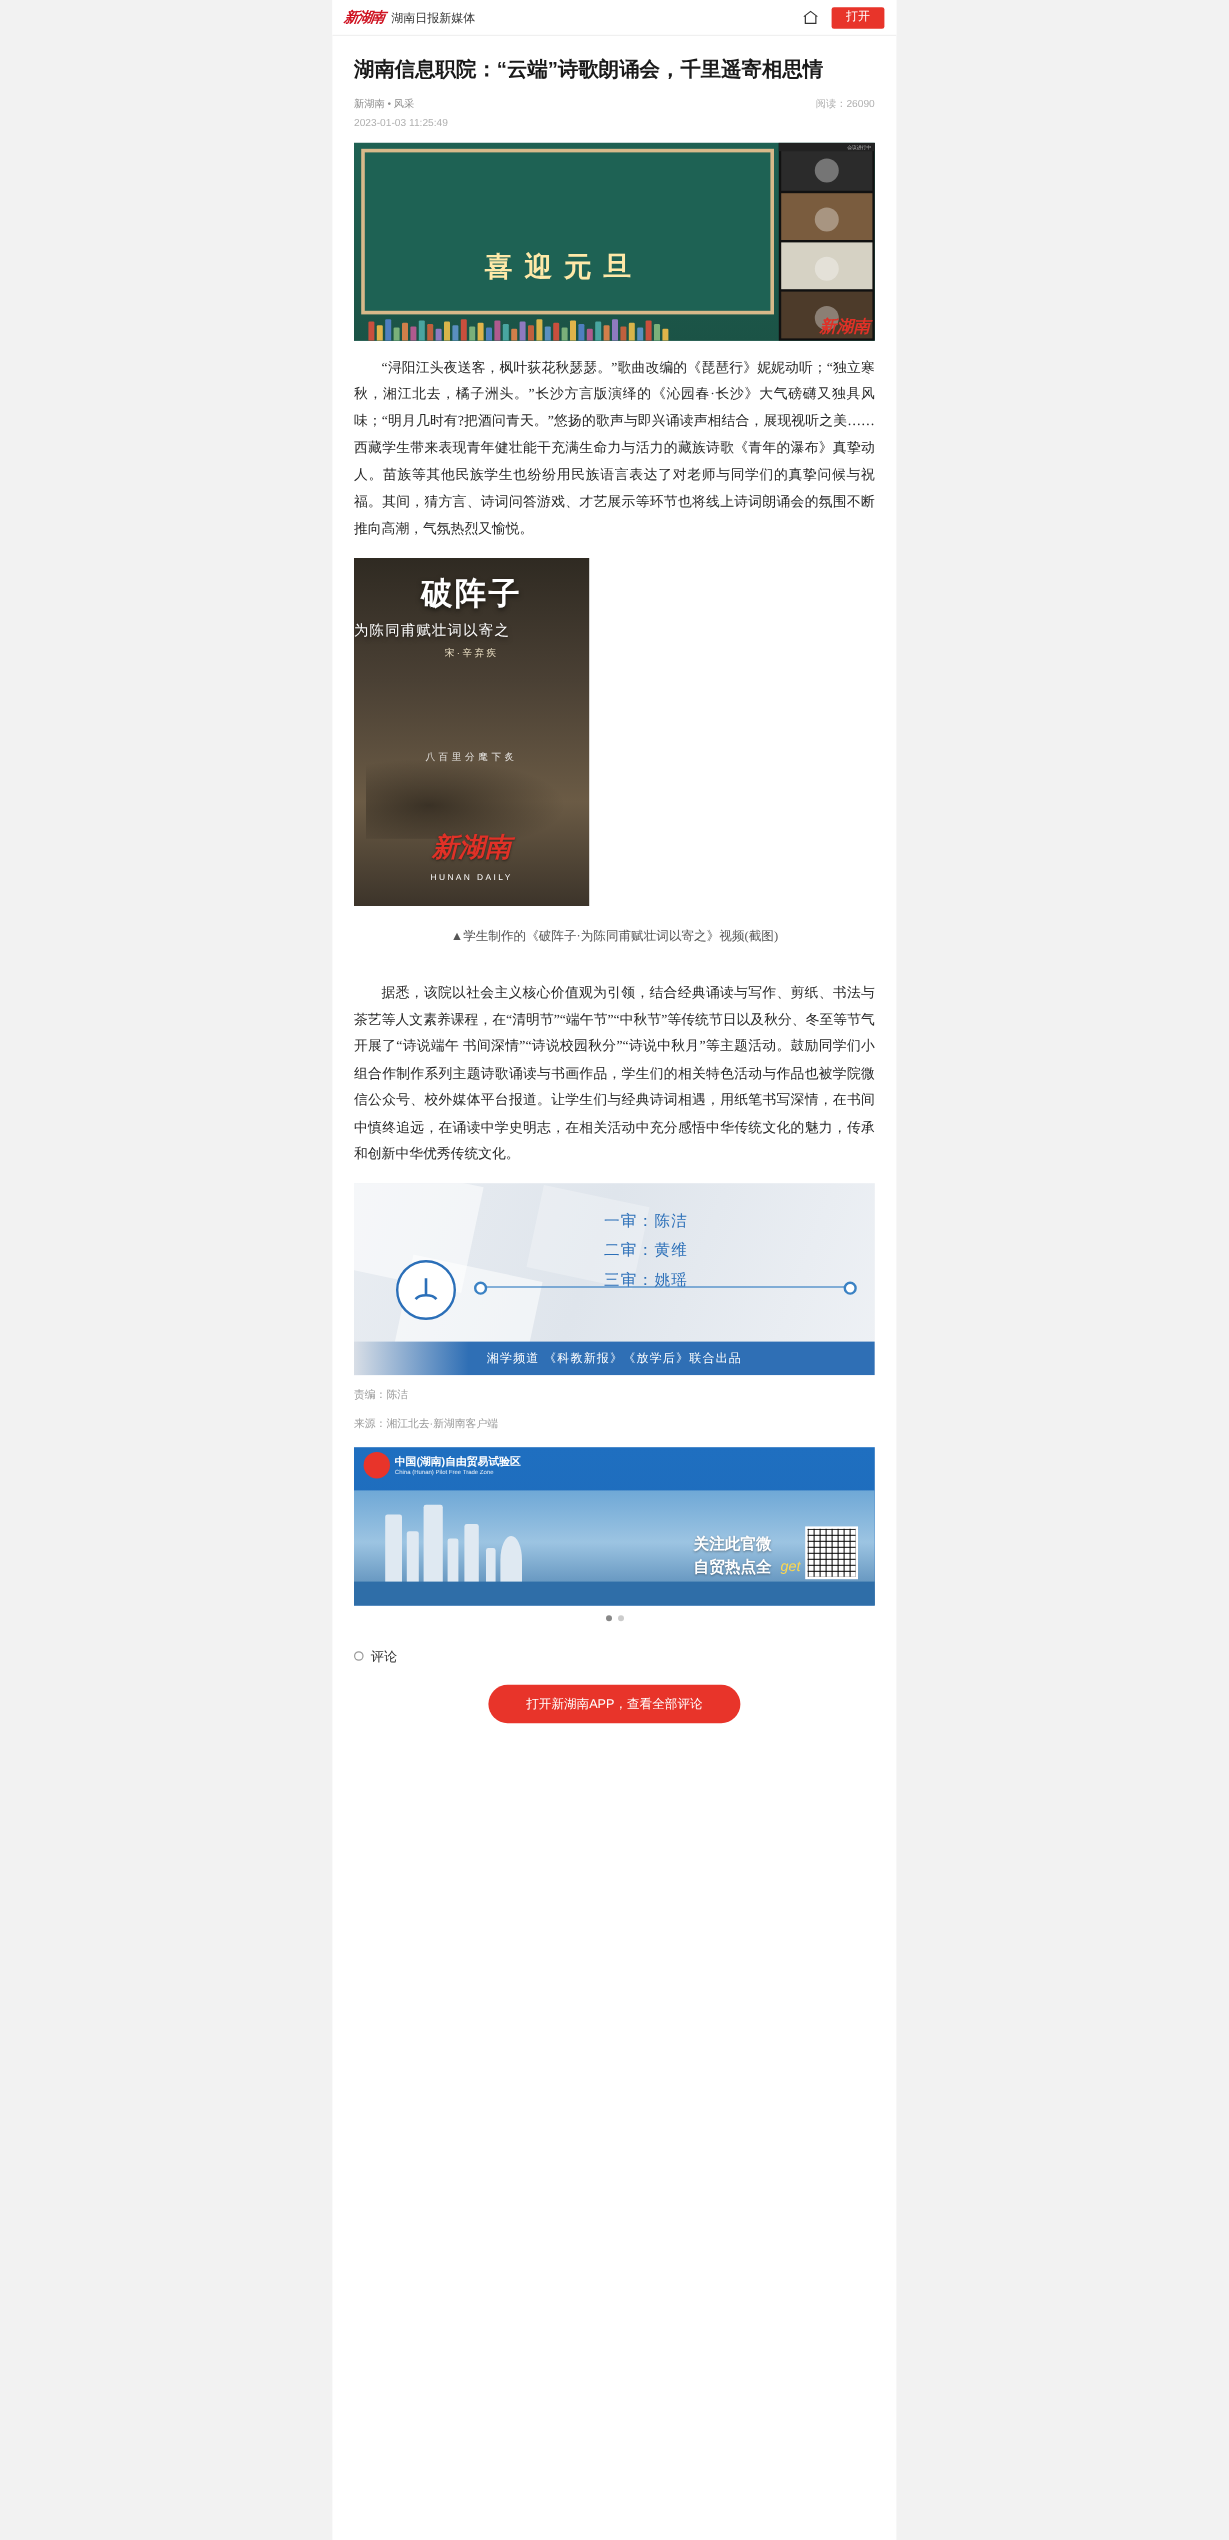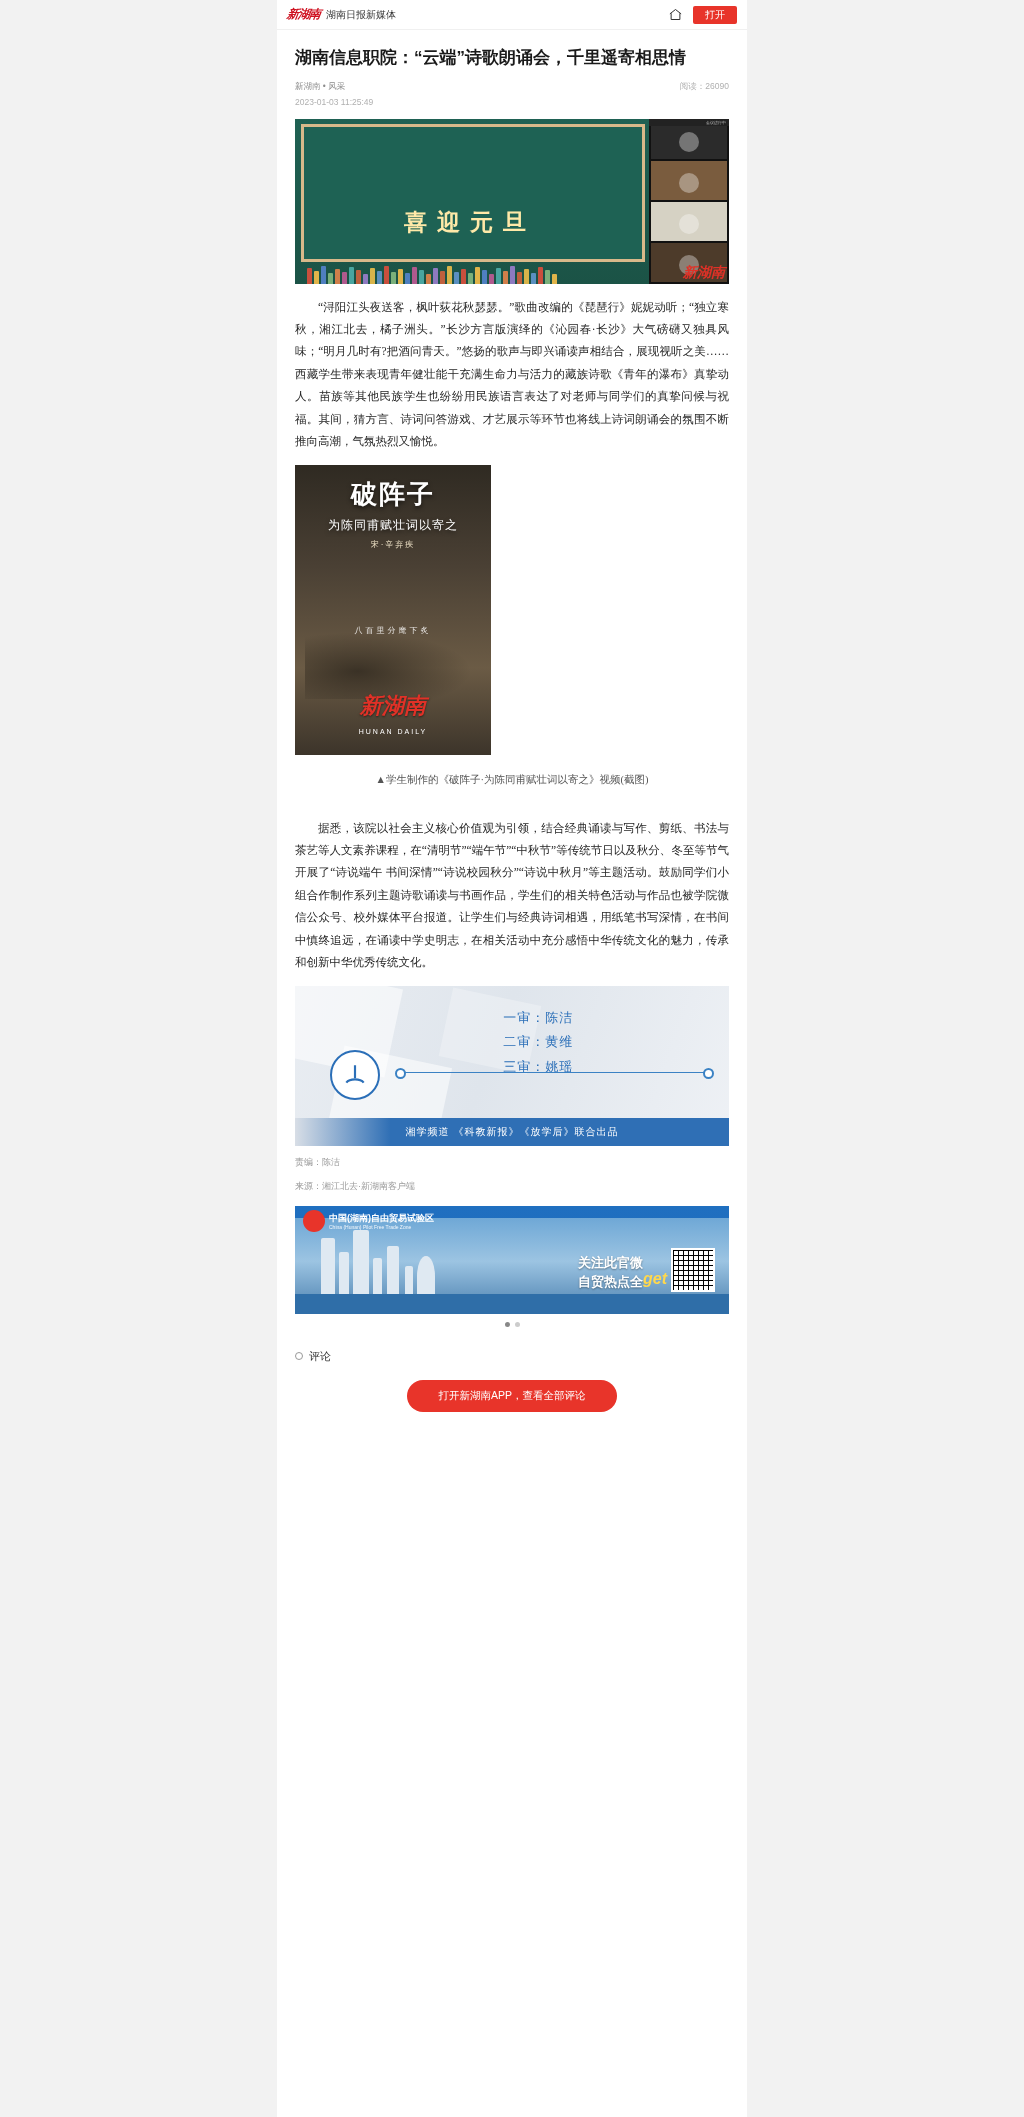--- a/index.html
+++ b/index.html
@@ -235,21 +235,21 @@
   }
   .poster .ptitle {
     position: absolute; top: 12px; left: 0; right: 0;
     text-align: center; color: #fff; font-weight: bold;
     font-size: 26px; letter-spacing: 2px;
     font-family: "DejaVu Sans", sans-serif;
     text-shadow: 0 2px 4px rgba(0,0,0,.6);
   }
   .poster .psub {
     position: absolute; top: 52px; left: 0; right: 0;
-    text-align: center; color: #fff; font-size: 12px;
+    text-align: left; color: #fff; font-size: 12px;
     letter-spacing: 1px;
     text-shadow: 0 2px 4px rgba(0,0,0,.6);
   }
   .poster .pauthor {
     position: absolute; top: 74px; left: 0; right: 0;
     text-align: center; color: #f0e4c8; font-size: 8px;
     letter-spacing: 2px;
   }
   .poster .pline {
     position: absolute; top: 160px; left: 0; right: 0;
@@ -319,21 +319,21 @@
   }
   .editor-note {
     font-size: 9px;
     color: #9a9a9a;
     line-height: 1.8;
     margin-top: 8px;
   }
 
   
   .ad {
-    width: 100%; height: 108px;
+    width: 100%; height: 132px;
     margin-top: 12px;
     position: relative;
     background: linear-gradient(180deg,#1f6fc0 0%, #1d6ab9 100%);
     overflow: hidden;
   }
   .ad .skyline {
     position: absolute; left: 0; right: 0; bottom: 0; height: 96px;
     background: linear-gradient(180deg,#6fa8d6 0%, #9cc4e2 45%, #4a7fae 100%);
   }
   .ad .bldg {
@@ -355,21 +355,21 @@
     width: 22px; height: 22px; border-radius: 50%;
     background: #e8342a;
   }
   .ad .callout {
     position: absolute; right: 86px; bottom: 22px;
     color: #fff; font-size: 13px; font-weight: bold; line-height: 1.5;
     text-shadow: 0 1px 2px rgba(0,0,0,.4);
   }
   .ad .getword {
     position: absolute; right: 62px; bottom: 26px;
-    color: #ffd84d; font-size: 16px; font-style: italic; font-weight: bold;
+    color: #ffd84d; font-size: 12px; font-style: italic; font-weight: normal;
   }
   .ad .qr {
     position: absolute; right: 14px; bottom: 22px;
     width: 44px; height: 44px; background: #fff;
     padding: 2px; box-sizing: border-box;
   }
   .ad .qr i {
     display: block; width: 100%; height: 100%;
     background-image:
       linear-gradient(90deg,#000 1px, transparent 1px),

